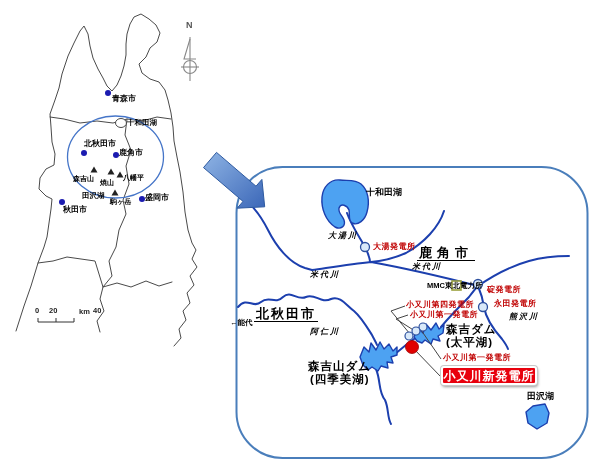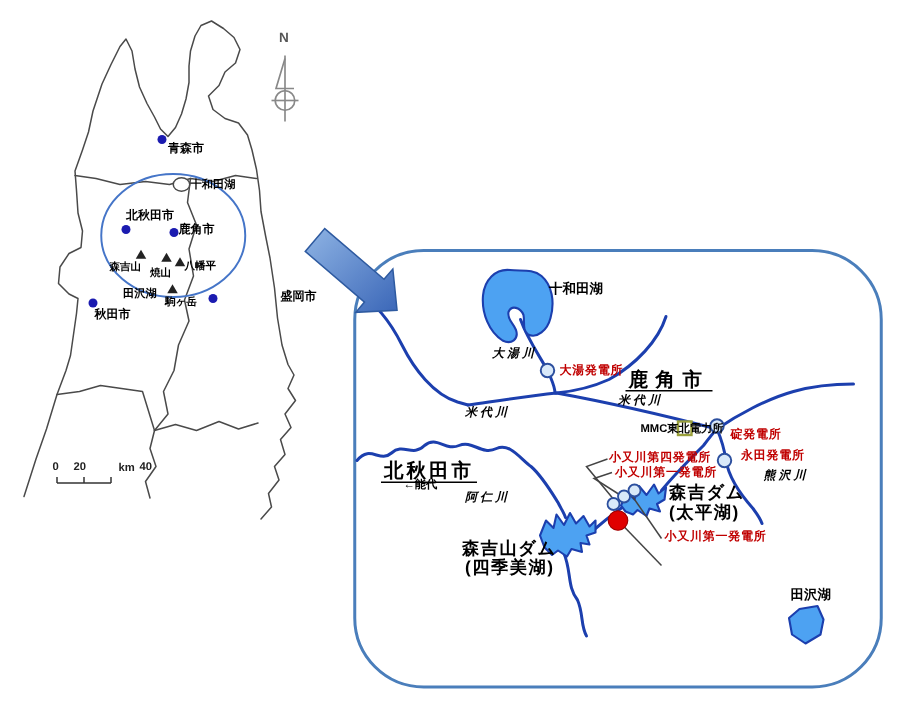--- a/index.html
+++ b/index.html
@@ -12,21 +12,21 @@
   .ov-lake{font-size:7.5px;font-weight:bold;}
   .n-label{font-size:9px;font-weight:bold;color:#555;}
   .scale-t{font-size:7.5px;font-weight:bold;color:#222;}
   .in-city{font-size:13px;font-weight:bold;letter-spacing:5px;border-bottom:1.5px solid #000;padding:0 2px 1px 2px;}
   .in-city.ls2{letter-spacing:2px;}
   .riv{font-family:"Liberation Serif",serif;font-style:italic;font-size:8px;letter-spacing:2px;font-weight:bold;}
   .plant{font-size:8px;font-weight:bold;color:#c00000;letter-spacing:0.5px;}
   .dam{font-size:11.5px;font-weight:bold;letter-spacing:1px;}
   .in-lake{font-size:9px;font-weight:bold;}
   .office{font-size:7.5px;font-weight:bold;}
-  .dir{font-size:7.5px;font-weight:bold;margin-left:39px;}
+  .dir{font-size:7.5px;font-weight:bold;}
   .new-box{position:absolute;left:441px;top:366px;width:92px;height:15px;
            background:#e8000d;border:2px solid #fff;border-radius:3px;
            box-shadow:0 0 0 1px #c9c9c9,1px 2px 3px rgba(0,0,0,.4);
            color:#fff;font-size:12px;font-weight:bold;letter-spacing:1px;
            text-align:center;line-height:16px;}
 </style>
 </head>
 <body>
 
 <div id="canvas">
@@ -116,21 +116,21 @@
       <line x1="56" y1="322" x2="56" y2="318"></line>
       <line x1="74" y1="322" x2="74" y2="318"></line>
     </g>
 
     <polygon points="216.5,152.4 256,186.2 261.9,179.4 264.7,206.8 237.2,208.2 243,201.4 203.5,167.6" fill="url(#agrad)" stroke="#2e5aa0" stroke-width="1"></polygon>
   </svg>
 
   <div class="lbl ov-city" style="left:112px;top:95px;">青森市</div>
   <div class="lbl ov-city" style="left:84px;top:140px;">北秋田市</div>
   <div class="lbl ov-city" style="left:119px;top:149px;">鹿角市</div>
-  <div class="lbl ov-city" style="left:145px;top:194px;padding-left:42px;">盛岡市</div>
+  <div class="lbl ov-city" style="left:145px;top:194px;">盛岡市</div>
   <div class="lbl ov-city" style="left:63px;top:206px;">秋田市</div>
 
   <div class="lbl ov-peak" style="left:73px;top:175px;">森吉山</div>
   <div class="lbl ov-peak" style="left:100px;top:179px;">焼山</div>
   <div class="lbl ov-peak" style="left:123px;top:174px;">八幡平</div>
   <div class="lbl ov-peak" style="left:110px;top:198px;">駒ヶ岳</div>
 
   <div class="lbl ov-lake" style="left:127px;top:119px;">十和田湖</div>
   <div class="lbl ov-lake" style="left:82px;top:192px;">田沢湖</div>
 
@@ -161,14 +161,15 @@
 
   <div class="lbl plant" style="left:373px;top:243px;text-align:center;">大湯発電所</div>
   <div class="lbl plant" style="left:487px;top:286px;">碇発電所</div>
   <div class="lbl plant" style="left:494px;top:300px;">永田発電所</div>
   <div class="lbl plant" style="left:406px;top:301px;">小又川第四発電所</div>
   <div class="lbl plant" style="left:410px;top:311px;">小又川第一発電所</div>
   <div class="lbl plant" style="left:443px;top:354px;">小又川第一発電所</div>
 
   <div class="lbl office" style="left:391px;top:282px;padding-left:36px;">MMC東北電力所</div>
 
+  <div class="new-box">小又川新発電所</div>
 
 </div>
 
 </body></html>

